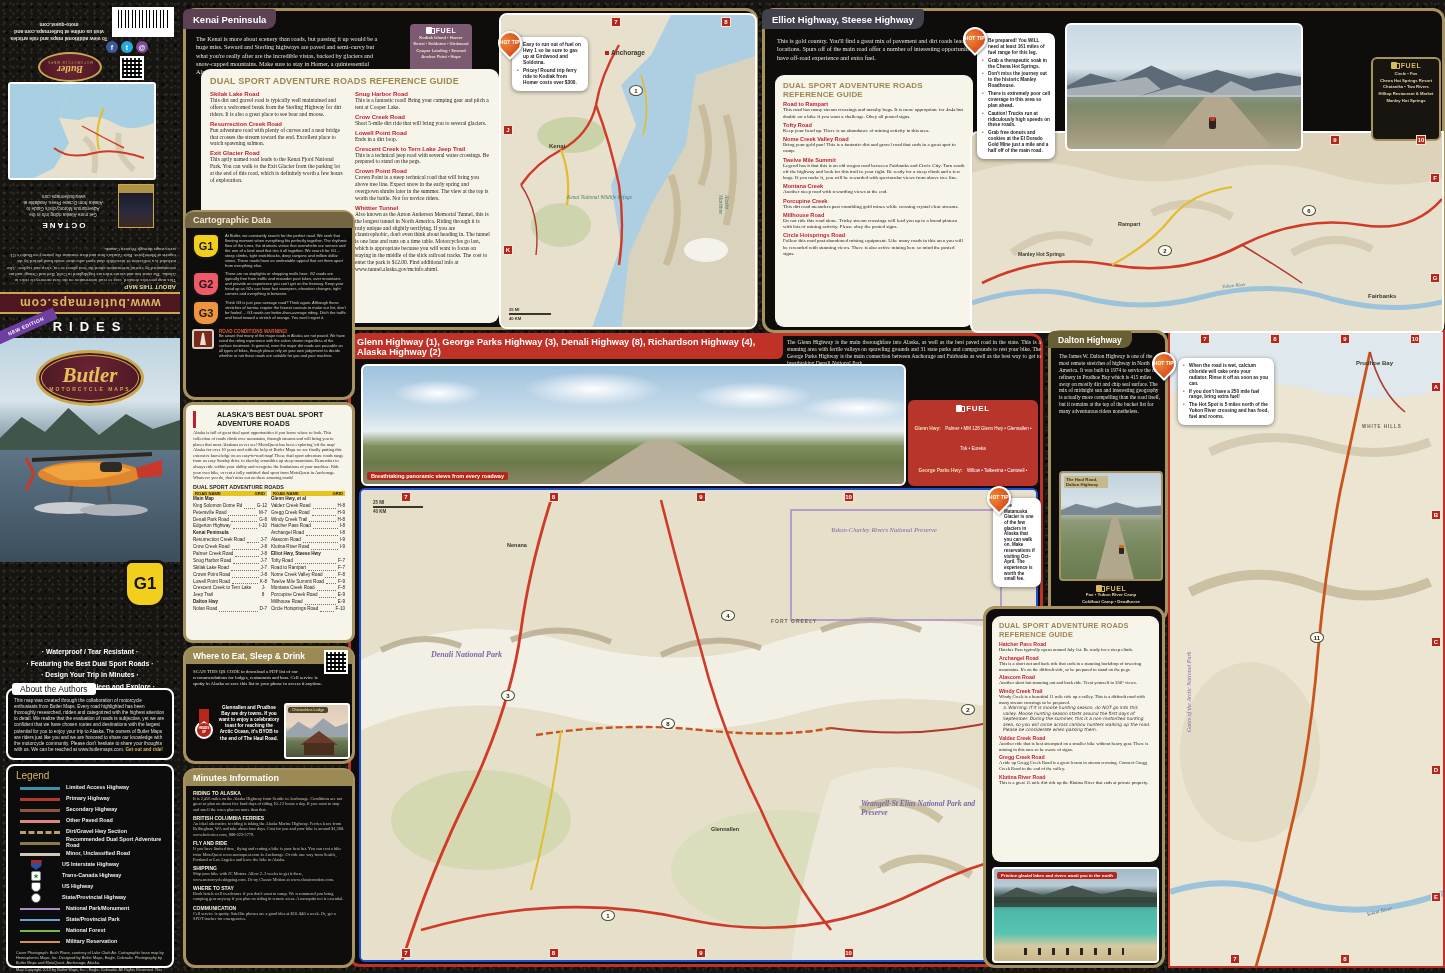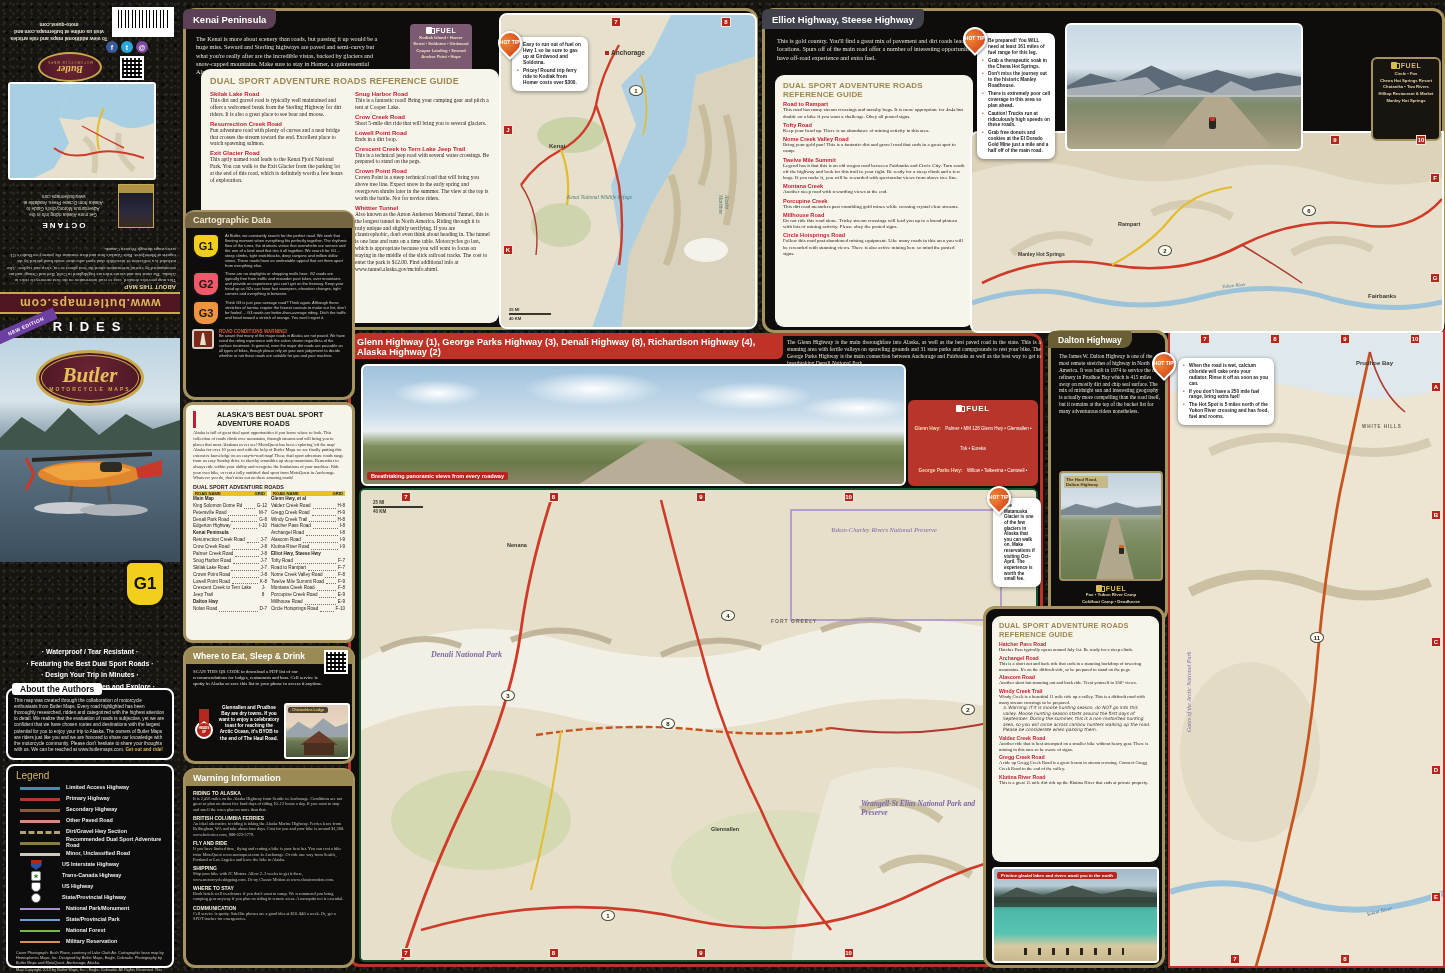--- a/index.html
+++ b/index.html
@@ -127,21 +127,21 @@
 
   <div class="abs" style="left:4px;top:646px;width:172px;text-align:center;color:#fff;font-weight:bold;font-size:6.8px;line-height:1.7">
 
   <div>· Waterproof / Tear Resistant ·</div>
       <div>· Featuring the Best Dual Sport Roads ·</div>
       <div>· Design Your Trip in Minutes ·</div>
       <div>· Best Places to Eat, Sleep and Explore ·</div>
     </div>
 
   <div class="abs" style="left:6px;top:688px;width:168px;height:72px;background:#0c0c0c;border:2px solid #fff;border-radius:8px">
-    <div style="position:absolute;left:4px;top:-7px;background:#fff;color:#111;font-weight:bold;font-size:8.5px;padding:1px 8px;border-radius:3px">About the Authors</div>
+    <div style="position:absolute;left:4px;top:-7px;background:#fff;color:#111;font-weight:normal;font-size:8.5px;padding:1px 8px;border-radius:3px">About the Authors</div>
     <div style="padding:8px 6px 3px;font-size:4.7px;line-height:1.3;color:#e4ded2">
       <span>This map was created through the collaboration of motorcycle enthusiasts from Butler Maps. Every road highlighted has been thoroughly researched, ridden and categorized with the highest attention to detail. We realize that the evaluation of roads is subjective, yet we are confident that we have chosen routes and destinations with the largest potential for you to enjoy your trip to Alaska. The owners of Butler Maps are riders just like you and we are honored to share our knowledge with the motorcycle community. Please don't hesitate to share your thoughts with us. We can be reached at www.butlermaps.com. </span><span style="color:#d8b95c;font-weight:bold">Get out and ride!</span>
     </div>
   </div>
 
   <div class="abs" style="left:6px;top:764px;width:168px;height:204px;background:#0c0c0c;border:2px solid #fff;border-radius:8px;padding:4px 8px">
     <div style="color:#d8b95c;font-weight:normal;font-size:10px;margin-bottom:2px">Legend</div>
     <div style="padding-left:4px">
 
         <div class="legrow">
@@ -613,21 +613,21 @@
     <div style="position:absolute;left:32px;top:56px;width:62px;font-size:4.7px;font-weight:bold;color:#fff;line-height:1.3;text-align:center">Glennallen and Prudhoe Bay are dry towns. If you want to enjoy a celebratory toast for reaching the Arctic Ocean, it's BYOB to the end of The Haul Road.</div>
     <div style="position:absolute;left:98px;top:54px;width:66px;height:56px;border:2px solid #fff;border-radius:3px;overflow:hidden;background:linear-gradient(#dfc9b8 0%,#ead8c2 40%,#6b7a55 70%,#4a5538 100%)">
       <div style="position:absolute;left:0;top:10px;width:100%;height:22px;background:#9aa4ad;clip-path:polygon(0 80%,20% 30%,40% 65%,60% 15%,80% 55%,100% 35%,100% 100%,0 100%)"></div>
       <div style="position:absolute;left:14px;top:26px;width:38px;height:14px;background:#6b3a28;clip-path:polygon(50% 0,100% 100%,0 100%)"></div>
       <div style="position:absolute;left:18px;top:38px;width:30px;height:12px;background:#4a2e1e"></div>
       <div class="caption" style="left:2px;top:2px;font-size:3.6px;background:rgba(40,32,20,.8);color:#e8c95c">Chistochina Lodge</div>
     </div>
   </div>
 
   <div class="panel" style="left:183px;top:768px;width:172px;height:200px;z-index:3">
-    <div class="hband" style="font-size:9px">Warning Information</div>
+    <div class="hband" style="font-size:9px">Minutes Information</div>
     <div style="position:absolute;left:7px;top:19px;right:6px">
 
         <div style="margin-bottom:3px">
           <div class="sectionhead" style="font-size:5px">RIDING TO ALASKA</div>
           <div class="serif" style="font-size:4.3px;line-height:1.25;color:#cfc9ba">It is 2,456 miles on the Alaska Highway from Seattle to Anchorage. Conditions are not great so plan on about five hard days of riding 10–12 hours a day. If you want to stop and smell the roses plan on more than that.</div>
         </div>
 
         <div style="margin-bottom:3px">
           <div class="sectionhead" style="font-size:5px">BRITISH COLUMBIA FERRIES</div>
           <div class="serif" style="font-size:4.3px;line-height:1.25;color:#cfc9ba">An ideal alternative to riding is taking the Alaska Marine Highway. Ferries leave from Bellingham, WA and take about four days. Cost for you and your bike is around $1,308. www.bcferries.com, 888-223-3779.</div>
@@ -809,21 +809,21 @@
             <span style="font-size:4.5px">MM 82.5 Gracious House • Paxson (sometimes) • Tangle River</span>
           </div>
 
           <div style="margin-bottom:2px;line-height:1.25">
             <span style="font-weight:bold;color:#f2dfae;font-size:4.8px">Richardson Hwy:</span>
             <span style="font-size:4.5px">Delta Junction • Glenn Allen • Copper Center • Valdez</span>
           </div>
         </div>
     </div>
 
-    <div class="map" style="left:8px;top:152px;width:679px;height:474px;border:2px solid #14532d;border-radius:6px">
+    <div class="map" style="left:8px;top:152px;width:679px;height:474px;border:2px solid #1d4ed8;border-radius:6px">
       <svg width="679" height="474" viewBox="0 0 679 474" preserveAspectRatio="none">
         <rect width="679" height="474" fill="#e6dfca"></rect>
         <path d="M0,170 Q100,120 200,150 Q320,185 420,150 Q550,110 679,150 L679,230 Q550,190 430,225 Q320,255 200,225 Q90,200 0,240 Z" fill="#f2efe4"></path>
         <path d="M20,160 Q60,140 100,156 M150,150 Q200,130 250,152 M300,165 Q350,140 400,158 M460,140 Q510,120 560,140" stroke="#b9ae92" stroke-width="6" fill="none" opacity=".85"></path>
         <ellipse cx="120" cy="330" rx="90" ry="50" fill="#ccd6a8" opacity=".7"></ellipse>
         <ellipse cx="420" cy="380" rx="110" ry="60" fill="#d4ddb2" opacity=".6"></ellipse>
         <path d="M470,290 Q540,260 620,300 Q660,330 679,360 L679,474 L430,474 Q440,380 470,290 Z" fill="#ece8da"></path>
         <path d="M500,320 Q540,300 580,330 M520,380 Q560,355 610,385" stroke="#c3b795" stroke-width="8" fill="none" opacity=".8"></path>
         <rect x="430" y="20" width="210" height="110" fill="none" stroke="#a98fc9" stroke-width="2" opacity=".8"></rect>
         <path d="M40,474 Q70,380 110,300 Q150,215 160,140 Q168,80 190,10" stroke="#d03a28" stroke-width="2.8" fill="none"></path>

